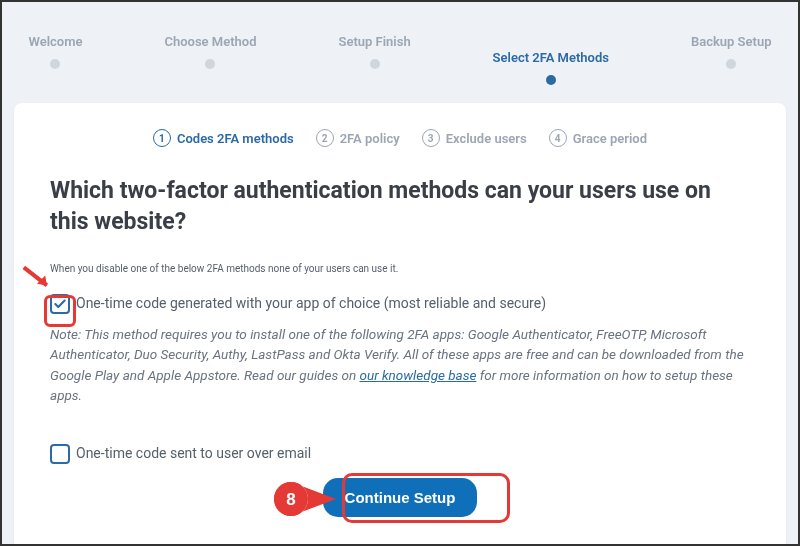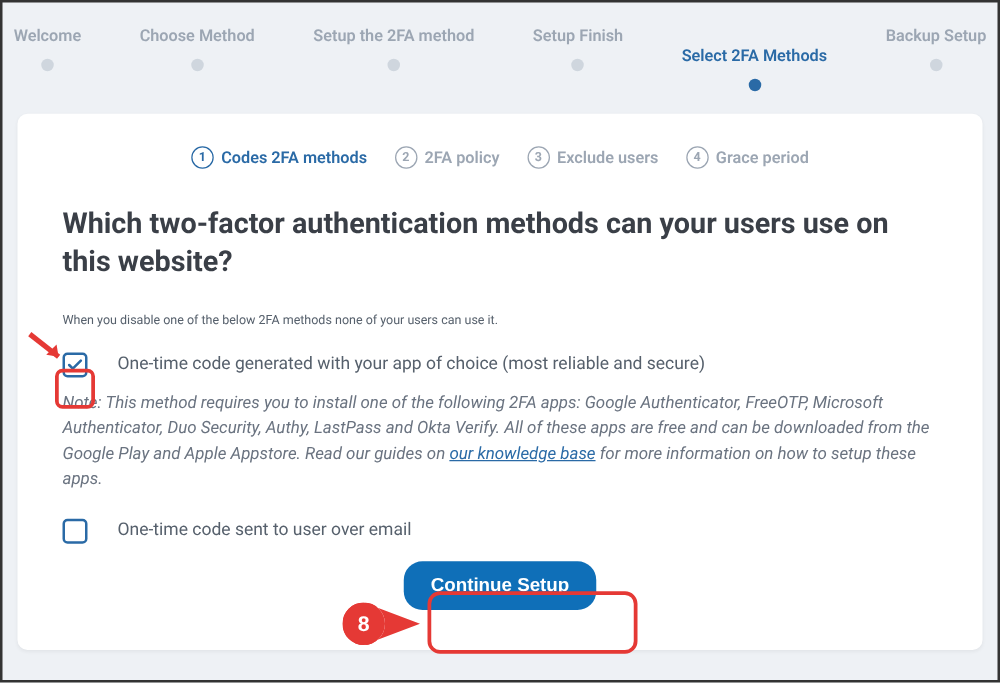--- a/index.html
+++ b/index.html
@@ -8,21 +8,21 @@
       height: 546px;
       background: #eef1f5;
       font-family: -apple-system, BlinkMacSystemFont, "Segoe UI", Roboto, Helvetica, Arial, sans-serif;
       position: relative;
       border: 2px solid #333;
       overflow: hidden;
     }
     .stepper {
       display: flex;
       justify-content: space-around;
-      padding: 20px 0 8px;
+      padding: 32px 0 8px;
       gap: 29px;
     }
     .step {
       display: flex;
       flex-direction: column;
       align-items: center;
       gap: 10px;
       color: #9ca6b3;
       font-weight: 600;
       font-size: 13px;
@@ -77,21 +77,21 @@
       line-height: 1.35;
     }
     .intro {
       color: #56606c;
       font-size: 10px;
       margin-bottom: 20px;
     }
     .method {
       display: flex;
       align-items: flex-start;
-      gap: 24px;
+      gap: 6px;
       margin-bottom: 10px;
     }
     .checkbox {
       width: 20px;
       height: 20px;
       border: 2.5px solid #2a6aa6;
       border-radius: 4px;
       display: flex;
       align-items: center;
       justify-content: center;
@@ -104,21 +104,21 @@
     .method-label {
       color: #56606c;
       font-size: 14px;
       padding-top: 1px;
     }
     .note {
       font-style: italic;
       color: #6a7380;
       font-size: 13.5px;
       line-height: 1.5;
-      margin: 6px 0 22px 0;
+      margin: 6px 0 39px 0;
     }
     .note a { color: #2a6aa6; text-decoration: underline; }
     .btn-row {
       display: flex;
       justify-content: center;
       margin-top: 14px;
     }
     .btn {
       background: #0f6fb8;
       color: #fff;
@@ -168,24 +168,20 @@
 </head>
 <body>
 
 <div class="stepper">
   <div class="step">
       <span>Welcome</span>
       <span class="dot"></span>
     </div>
   <div class="step">
       <span>Choose Method</span>
-      <span class="dot"></span>
-    </div>
-  <div class="step">
-      <span>Setup the 2FA method</span>
       <span class="dot"></span>
     </div>
   <div class="step">
       <span>Setup Finish</span>
       <span class="dot"></span>
     </div>
   <div class="step active">
       <span>Select 2FA Methods</span>
       <span class="dot"></span>
     </div>

